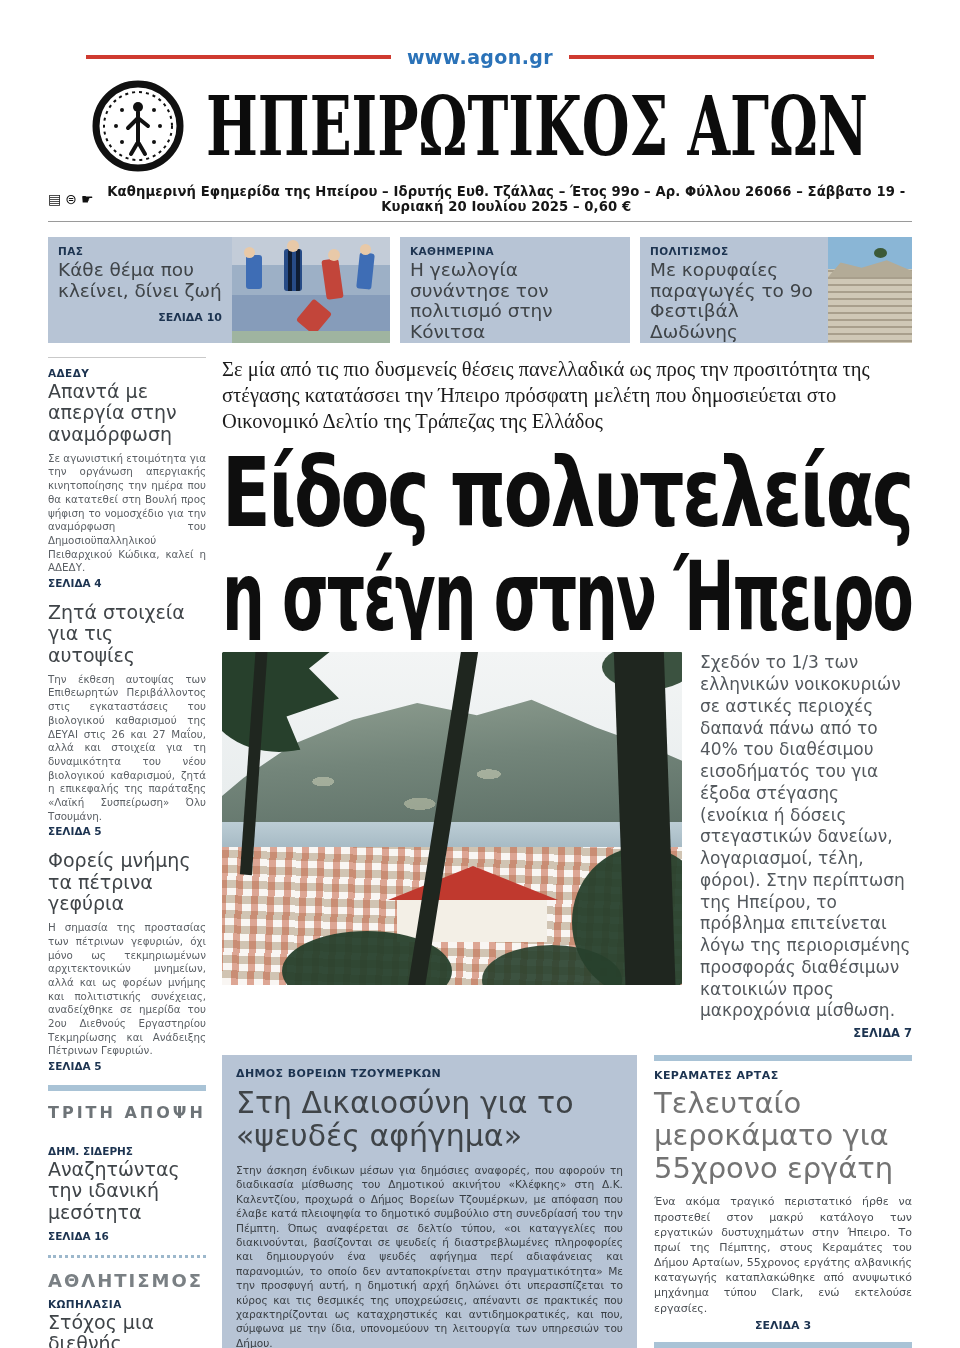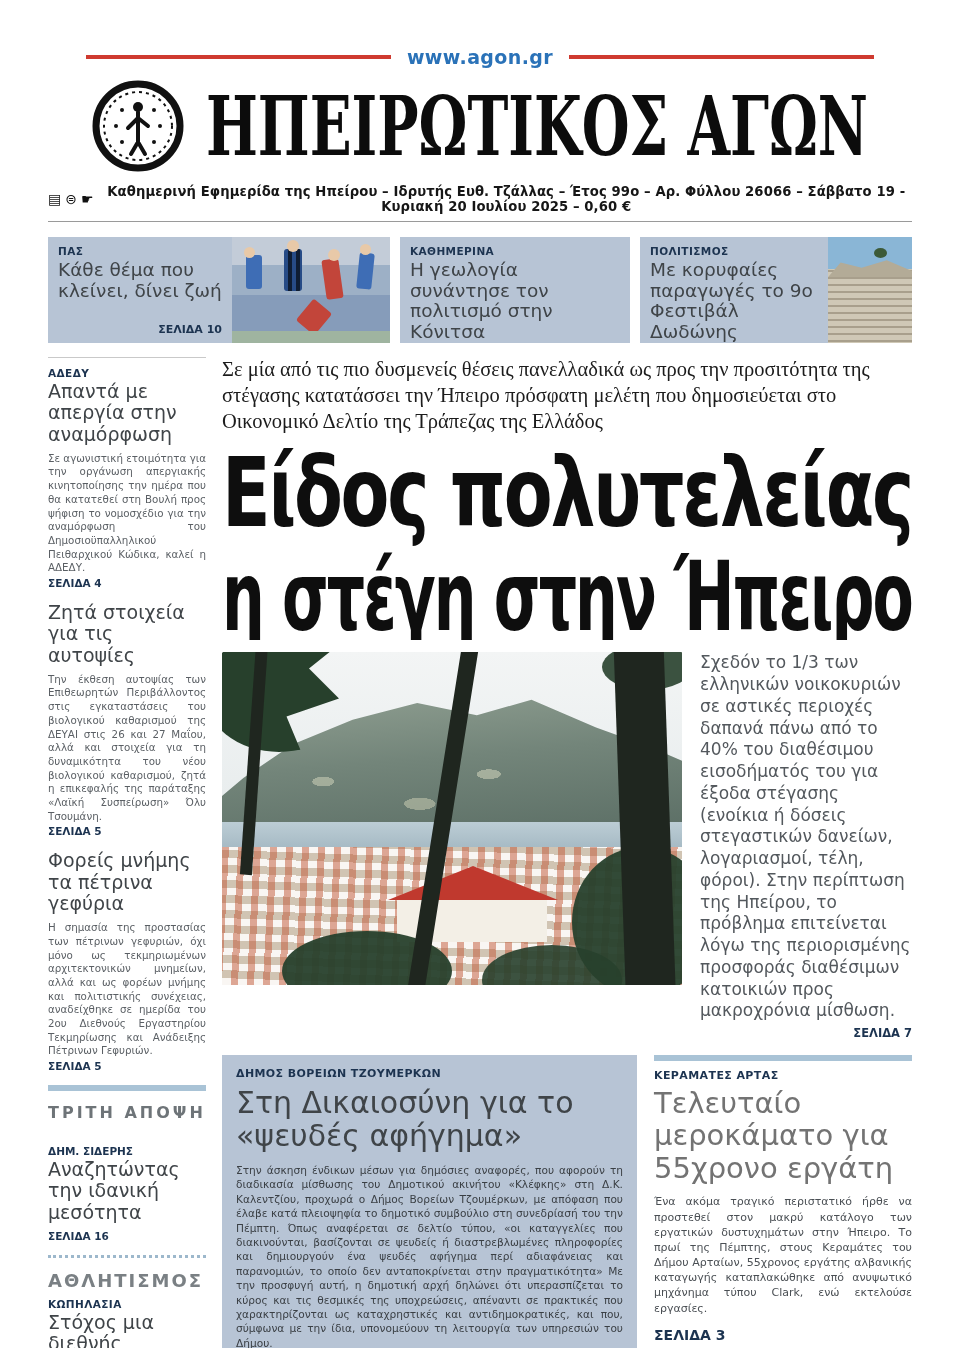--- a/index.html
+++ b/index.html
@@ -14,21 +14,21 @@
   .logo-svg{flex:0 0 auto;}
   .dateline{display:flex;align-items:center;gap:7px;margin-top:8px;}
   .press-icons{display:flex;gap:4px;font-size:14px;line-height:1;color:#111;}
   .press-icons span{display:inline-block;}
   .dateline-text{flex:1;text-align:center;font-size:13.2px;font-weight:700;color:#161616;letter-spacing:.1px;}
   .header-rule{border:0;border-top:1.5px solid #9a9a9a;margin:7px 0 0;}
   
   .teasers{display:flex;gap:10px;margin-top:15px;height:106px;}
   .teaser{background:#b7c4d5;display:flex;overflow:hidden;}
   .t1{width:342px;}.t2{width:230px;}.t3{flex:1;}
-  .teaser-text{flex:1;display:flex;flex-direction:column;padding:8px 10px 7px;}
+  .teaser-text{flex:1;display:flex;flex-direction:column;padding:8px 10px 19px;}
   .kicker{font-size:10.5px;font-weight:bold;color:#1c3350;letter-spacing:.4px;}
   .teaser-title{font-size:18.5px;color:#3f4448;line-height:1.12;margin-top:3px;}
   .page-ref{margin-top:auto;text-align:right;font-size:11px;font-weight:bold;color:#1c3350;}
   
   .photo-football{position:relative;width:158px;background:linear-gradient(#c3ccd8 0 26%,#9db0c6 26% 55%,#869cba 55%);}
   .pf-dot{position:absolute;border-radius:3px;}
   .photo-theatre{position:relative;width:84px;background:
      linear-gradient(#8ab6d6 0 30%,rgba(0,0,0,0) 30%),
      repeating-linear-gradient(#cfc8b6 0 5px,#a89f8c 5px 7px);}
   .pt-hill{position:absolute;top:18%;left:0;right:0;height:20%;background:#b3ab97;
@@ -86,21 +86,21 @@
   .bottom-row{display:flex;gap:17px;margin-top:14px;}
   .tz-box{width:415px;box-sizing:border-box;background:#b7c4d5;padding:12px 14px 10px;}
   .story-kicker{font-size:11px;font-weight:bold;color:#1c3350;letter-spacing:.4px;}
   .tz-title{font-size:30px;color:#3f4448;line-height:1.1;margin:6px 0 11px;}
   .tz-body{font-size:10.6px;color:#3a3f44;line-height:1.36;text-align:justify;}
   .ker-col{flex:1;display:flex;flex-direction:column;}
   .ker-title{font-size:29px;color:#737373;line-height:1.12;margin:5px 0 10px;}
   .ker-body{font-size:11px;color:#4a4f54;line-height:1.38;text-align:justify;}
   .ker-col .blue-bar{margin:0 0 8px;}
   .ker-col .bar-bottom{margin:10px 0 0;}
-  .ker-page{text-align:left;font-size:14px;font-weight:bold;color:#1c3350;margin-top:11px;}
+  .ker-page{text-align:center;font-size:11px;font-weight:bold;color:#1c3350;margin-top:3px;}
 </style>
 </head>
 <body>
 
 <div class="page">
 
   <div class="url-row">
     <div class="red-rule"></div>
     <div class="site-url">www.agon.gr</div>
     <div class="red-rule"></div>

